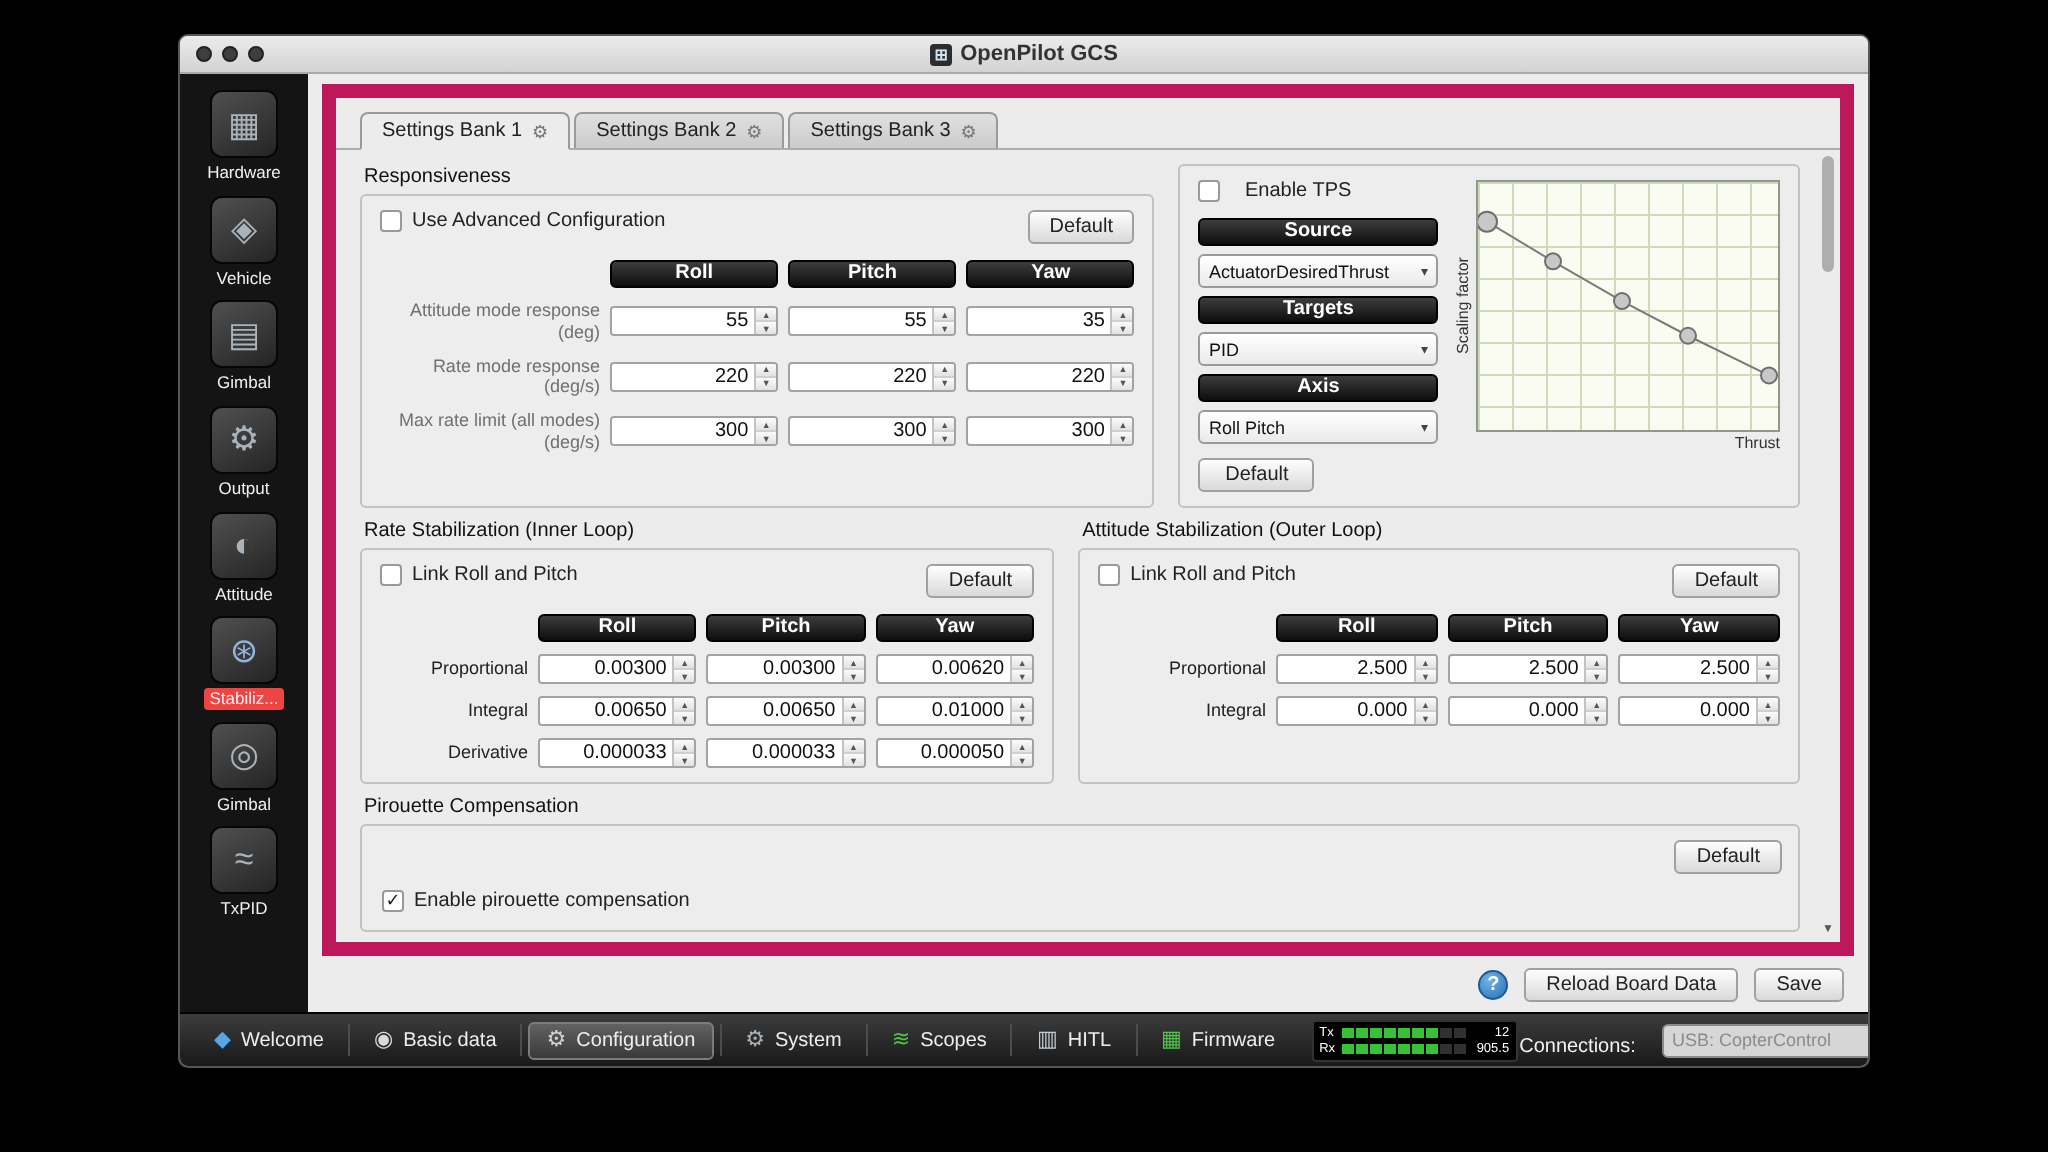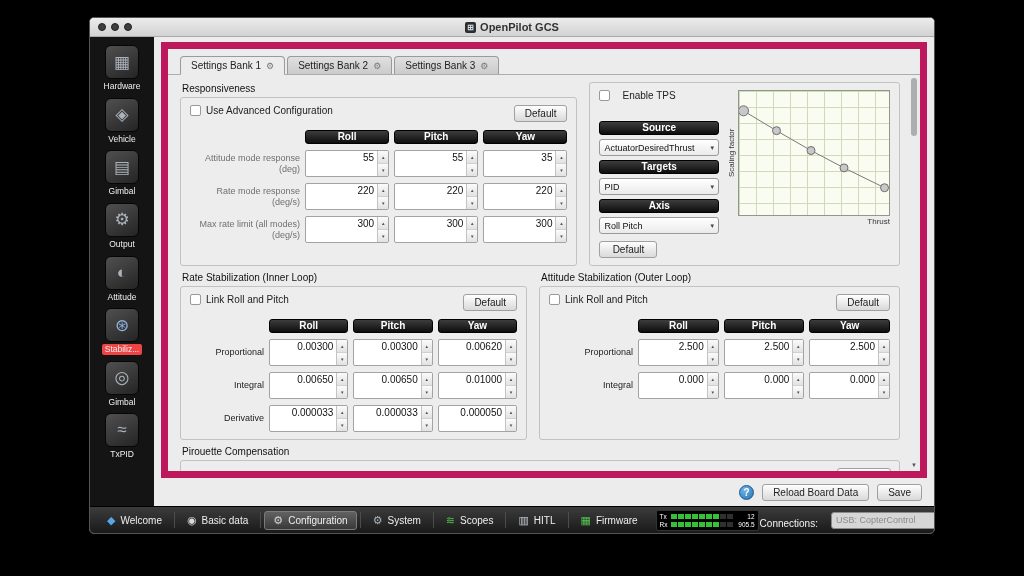--- a/index.html
+++ b/index.html
@@ -72,32 +72,32 @@
 
   .pidgrid { display:grid; gap:6px 5px; align-items:center; }
   .pg-resp { grid-template-columns:110px 1fr 1fr 1fr; }
   .pg-rate { grid-template-columns:74px 1fr 1fr 1fr; }
   .pg-att  { grid-template-columns:84px 1fr 1fr 1fr; }
   .rowlabel { font-size:9px; text-align:right; line-height:1.2; color:#222; }
   .rl-dim { color:#707070; }
   .pill { background:linear-gradient(#3d3d3d,#0d0d0d); color:#fff; font-size:10px; font-weight:bold;
           text-align:center; border-radius:3px; border:1px solid #000; height:14px; line-height:12px; }
 
-  .spin { display:flex; height:27px; background:#fff; border:1px solid #a3a3a3; border-radius:2px;
+  .spin { display:flex; height:15px; background:#fff; border:1px solid #a3a3a3; border-radius:2px;
           font-size:10px; color:#111; overflow:hidden; }
   .spin-val { flex:1; text-align:right; padding:1px 3px 0 2px; white-space:nowrap; }
   .spin-btns { width:11px; border-left:1px solid #c3c3c3; display:flex; flex-direction:column; }
   .spin-btns span { flex:1; display:flex; align-items:center; justify-content:center; font-size:4.5px;
                     color:#555; background:linear-gradient(#fbfbfb,#e2e2e2); }
   .spin-btns .spin-up { border-bottom:1px solid #d0d0d0; }
 
   
   .tps-body { display:flex; gap:8px; }
   .tps-left { width:130px; display:flex; flex-direction:column; gap:4px; }
-  .tps-left .cbrow { margin-bottom:16px;gap:12px; }
+  .tps-left .cbrow { margin-bottom:4px;gap:12px; }
   .select { height:17px; background:linear-gradient(#ffffff,#eaeaea); border:1px solid #9a9a9a; border-radius:3px;
             font-size:9px; color:#111; display:flex; align-items:center; justify-content:space-between; padding:0 4px; }
   .dd-arrow { font-size:7px; color:#444; }
   .tps-default { width:58px; text-align:center; margin-top:3px; }
   .chart-area { margin-left:auto; display:flex; gap:2px; }
   .ylab { writing-mode:vertical-rl; transform:rotate(180deg); font-size:8px; color:#333; height:126px;
           display:flex; align-items:flex-start; justify-content:center; }
   .chart-col { display:flex; flex-direction:column; }
   .plot { width:152px; height:126px; border:1px solid #90988a; background:#fafcf2; position:relative;
           background-image:linear-gradient(#cfdabb 1px,transparent 1px),linear-gradient(90deg,#cfdabb 1px,transparent 1px);

